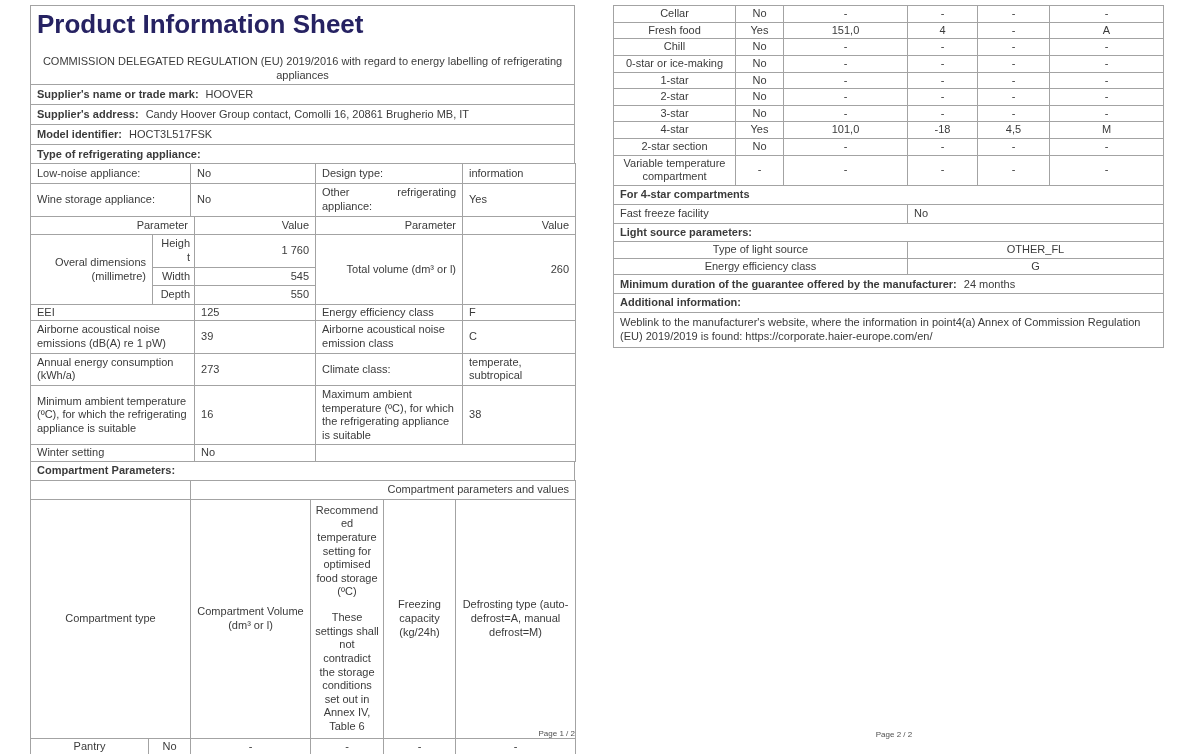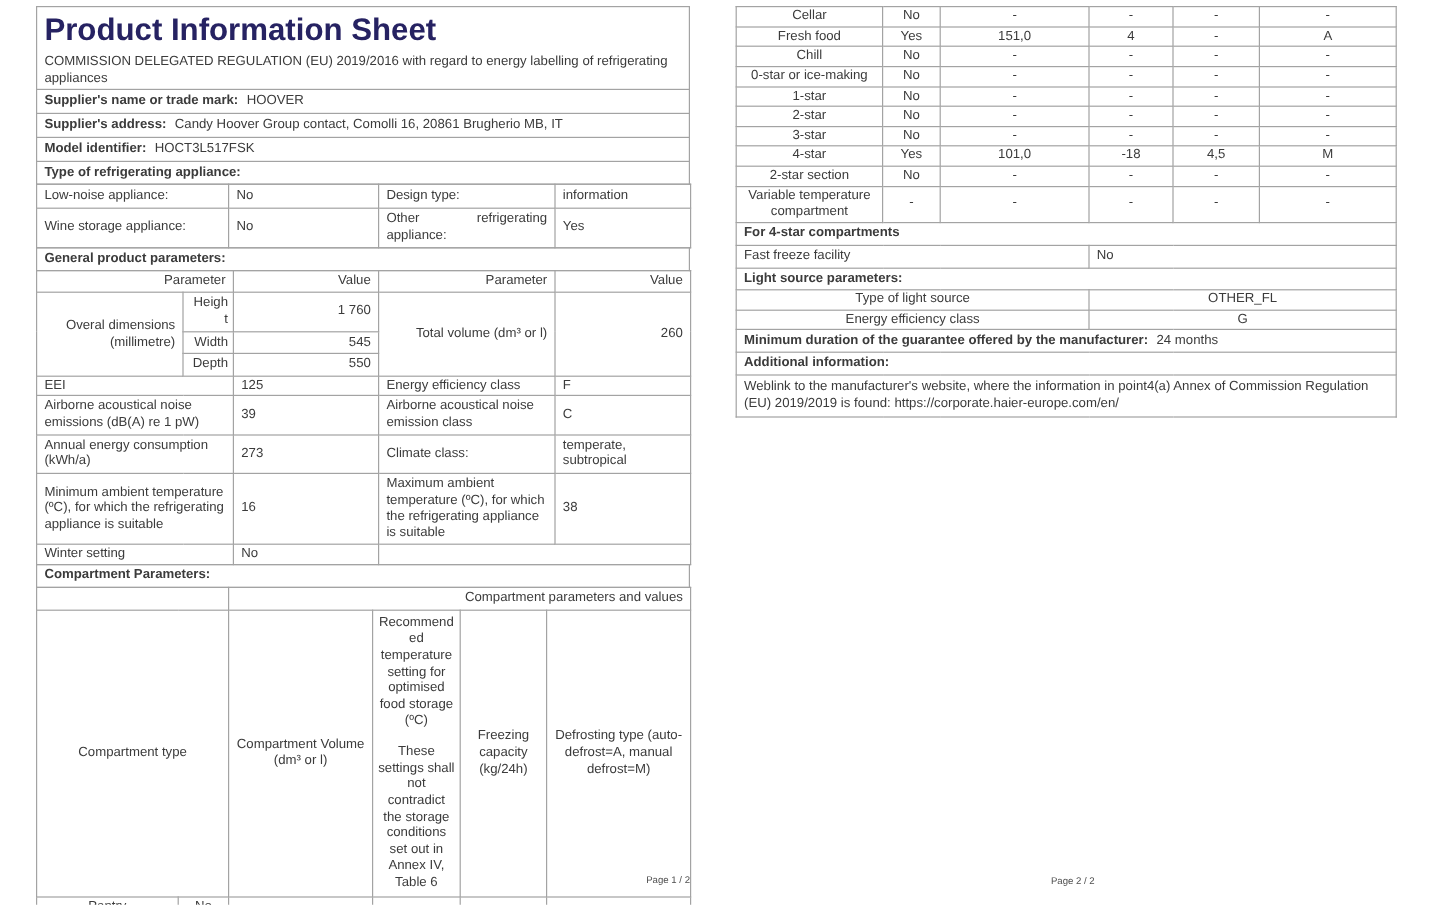--- a/index.html
+++ b/index.html
@@ -14,21 +14,21 @@
   table.tb{border-collapse:collapse;table-layout:fixed;width:100%;margin-top:-1px;}
   .page table.tb:first-child{margin-top:0;}
   .tb td{
     border:1px solid #a3a3a3;
     font-size:11px;line-height:1.24;
     padding:2px 6px;vertical-align:middle;overflow:hidden;
     word-wrap:break-word;
   }
   .title-cell{padding:7px 9px 6px 9px;}
   .doc-title{font-size:26px;font-weight:bold;color:#262262;}
-  .doc-reg{margin-top:5px;font-size:11px;color:#3b3b3b;}
+  .doc-reg{margin-top:15px;font-size:11px;color:#3b3b3b;text-align:center;}
   .lv td{height:15px;}
   .v{margin-left:7px;}
   td.sect{font-weight:bold;height:14px;}
   tr.h15>td{height:15px;}
   tr.h13>td{height:12px;text-align:right;}
   tr.h12>td{height:10px;padding-top:1px;padding-bottom:1px;}
   td.right{text-align:right;padding-right:4px;}
   td.just{text-align:justify;}
   
   .comp td.hdr{text-align:center;vertical-align:middle;padding:4px 3px;}
@@ -94,27 +94,20 @@
     </tr>
     <tr>
       <td>Wine storage appliance:</td>
       <td>No</td>
       <td class="just">Other refrigerating appliance:</td>
       <td>Yes</td>
     </tr>
   </tbody>
     </table>
 
-  <table class="tb">
-    <tbody>
-        <tr>
-          <td class="sect">General product parameters:</td>
-        </tr>
-  </tbody>
-    </table>
 
   <table class="tb">
     <colgroup>
         <col style="width:122px">
         <col style="width:42px">
         <col style="width:121px">
         <col style="width:147px">
         <col style="width:113px">
       </colgroup>
     <tbody>

